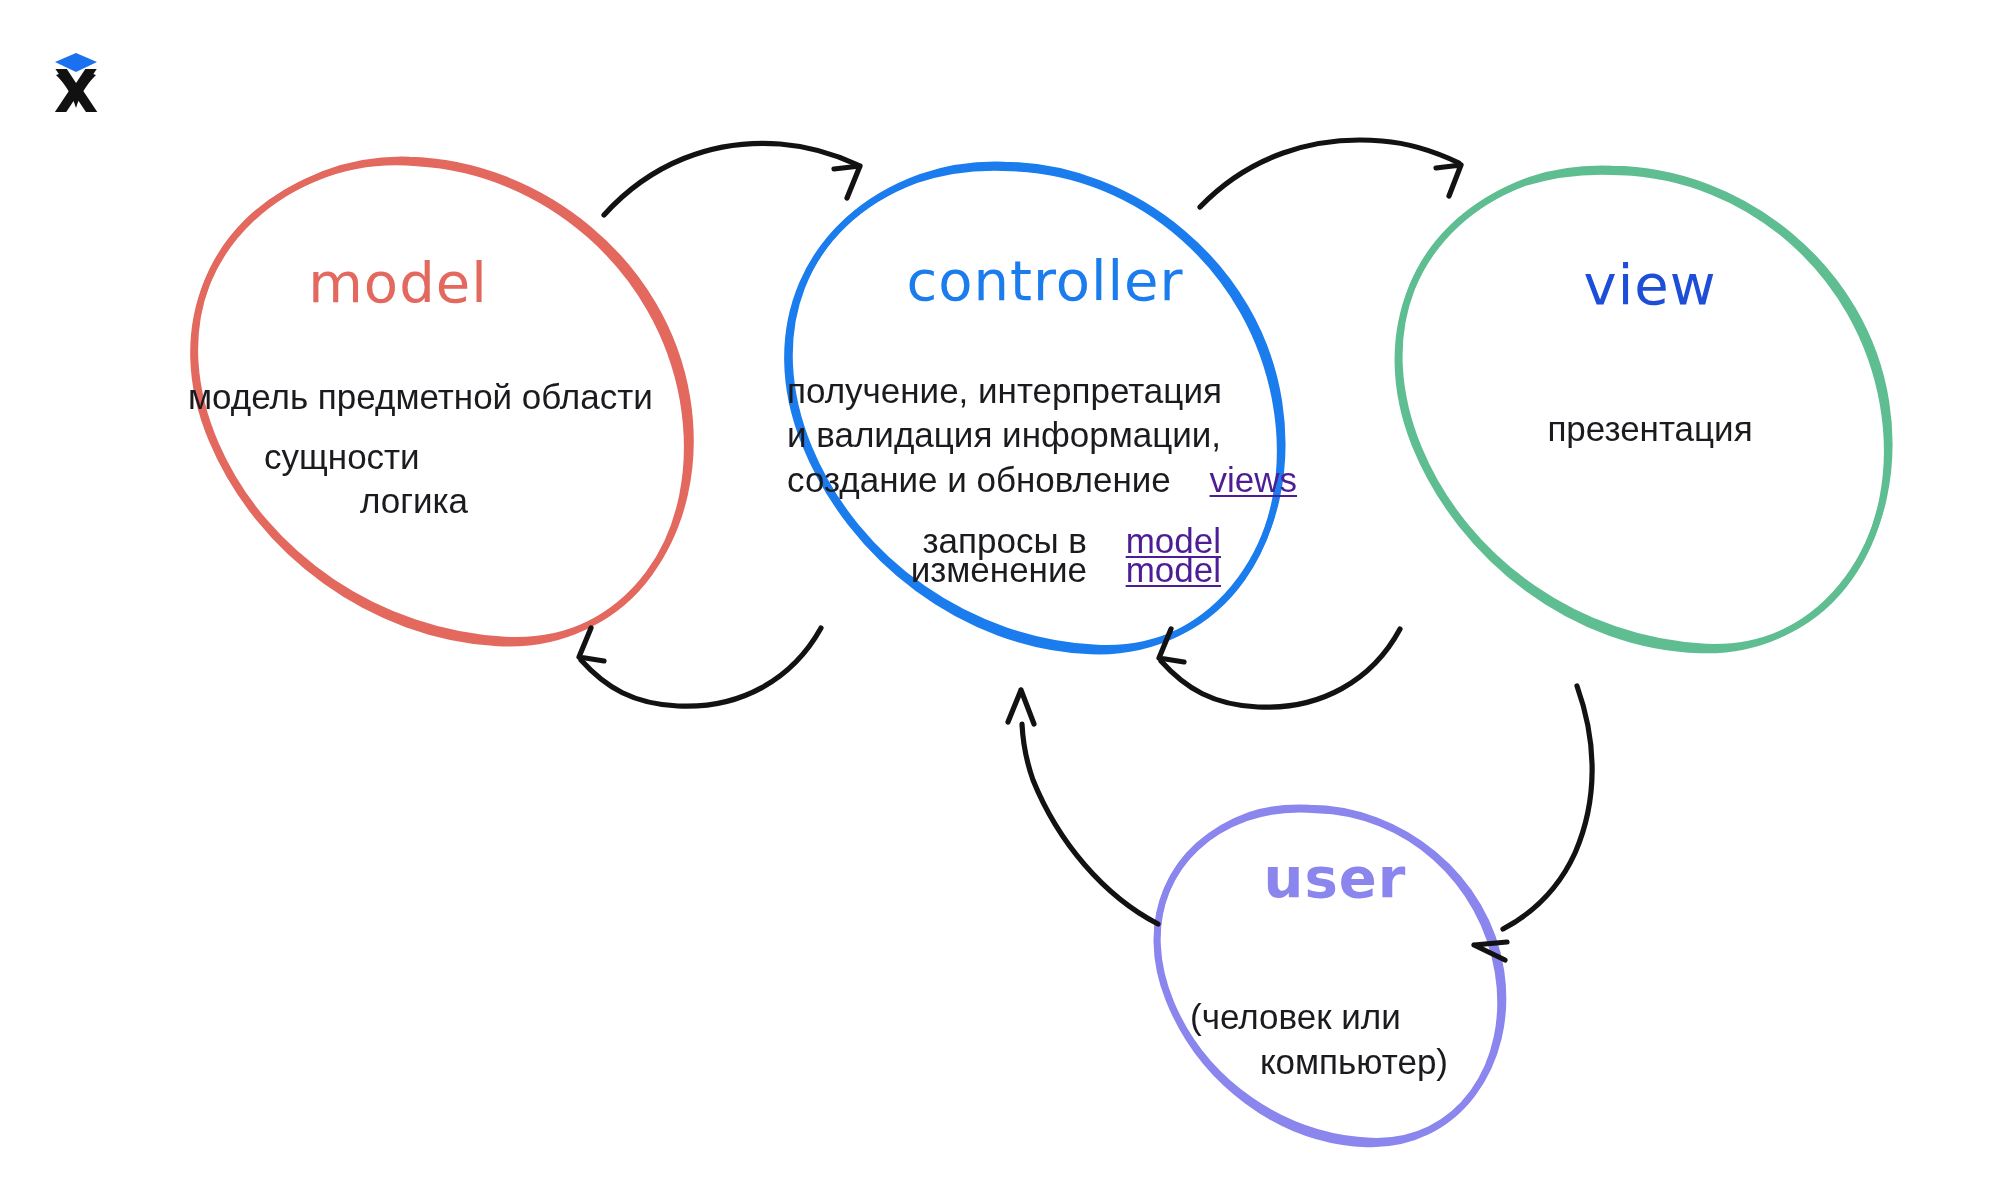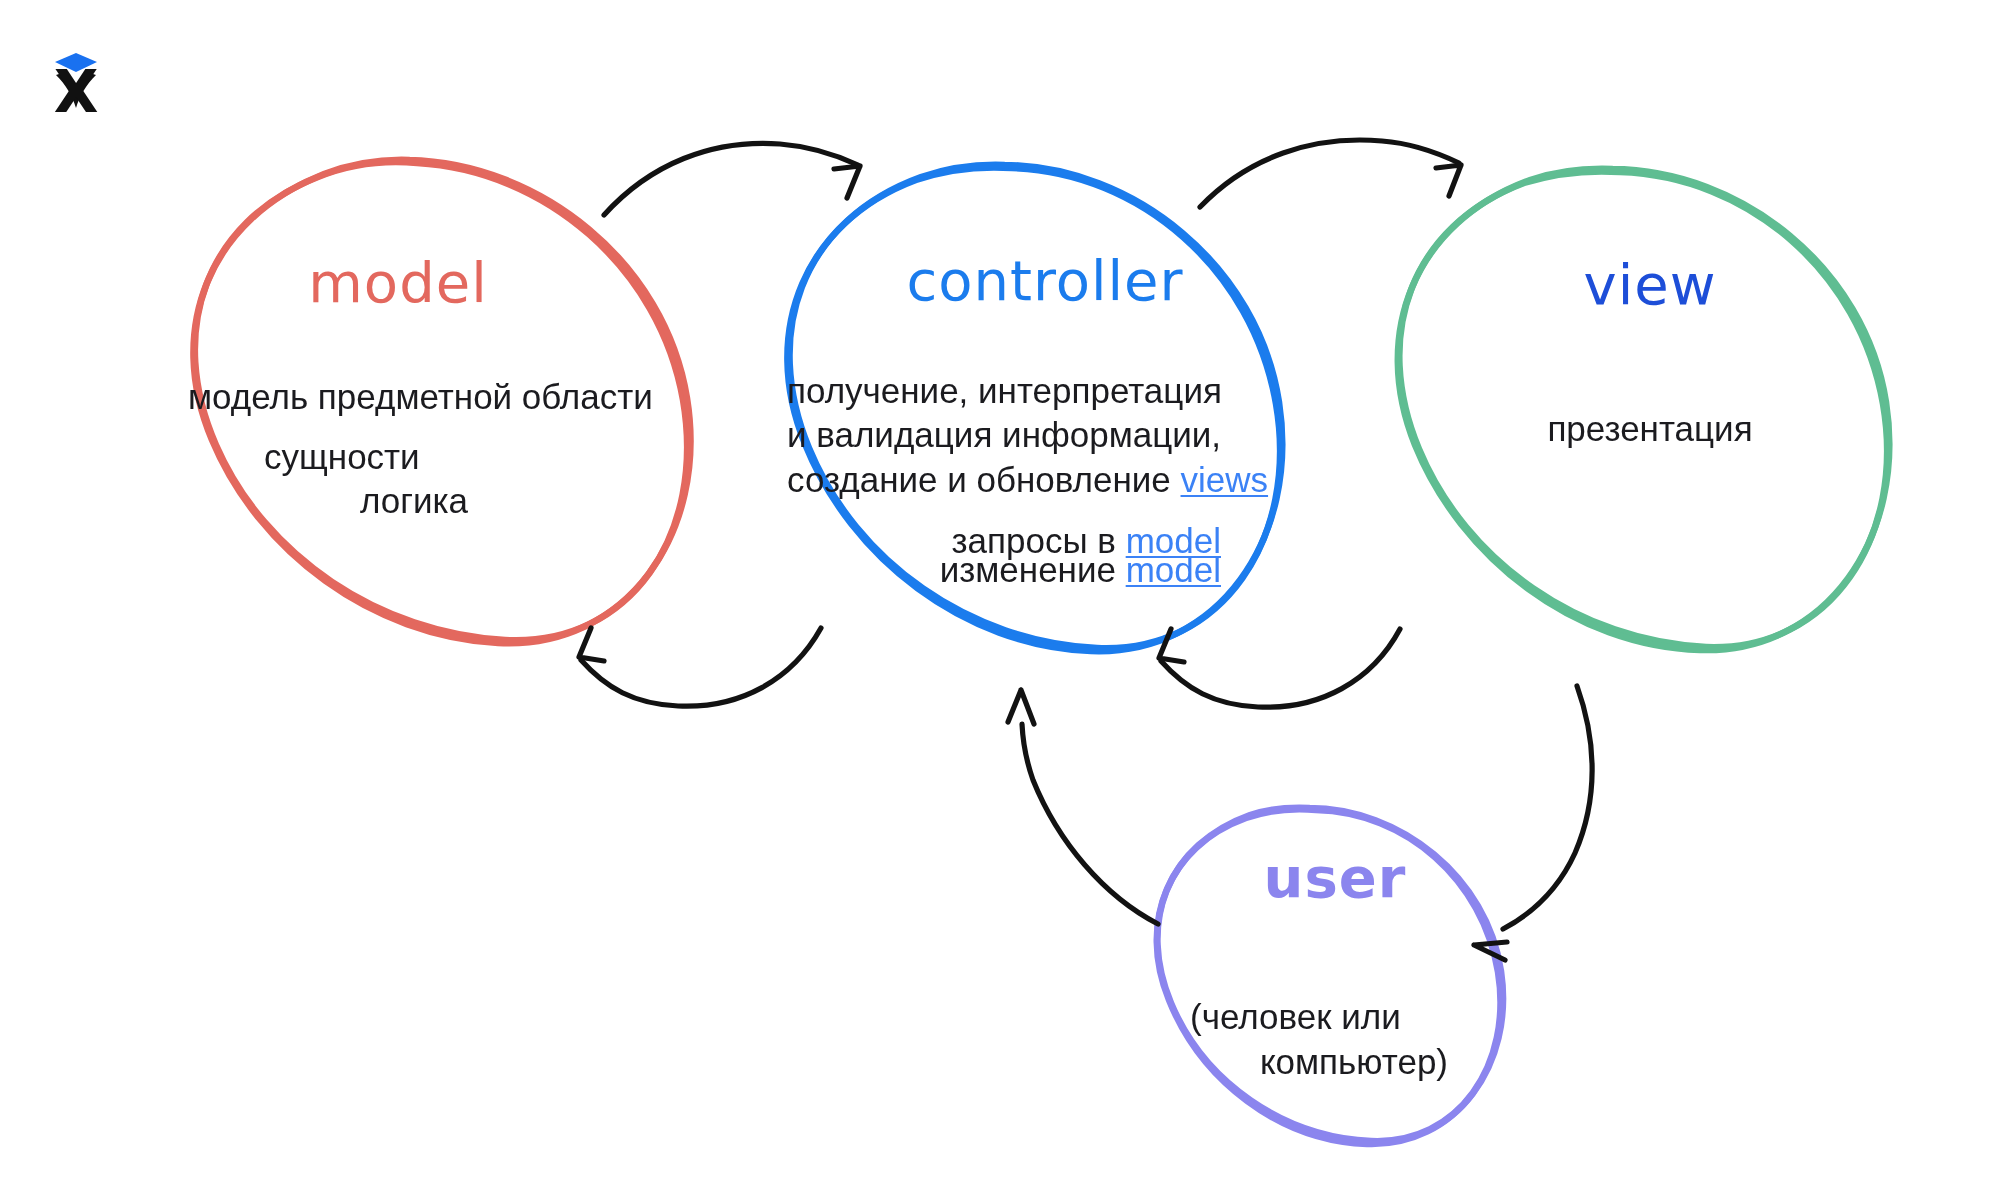--- a/index.html
+++ b/index.html
@@ -31,24 +31,25 @@
   }
   .body-text {
     position: absolute;
     color: #1b1b1f;
     font-size: 35px;
     line-height: 1.42;
     font-family: Liberation Sans, sans-serif;
     white-space: nowrap;
   }
   .link {
-    color: #3b82f6;
+    color: #4c1d95;
     text-decoration: underline;
     text-underline-offset: 3px;
     text-decoration-thickness: 2px;
+    margin-left: 29px;
   }
   .ta-left  { text-align: left; }
   .ta-right { text-align: right; }
   .ta-center{ text-align: center; }
 </style>
 </head>
 <body>
 
 <div id="canvas">
 

